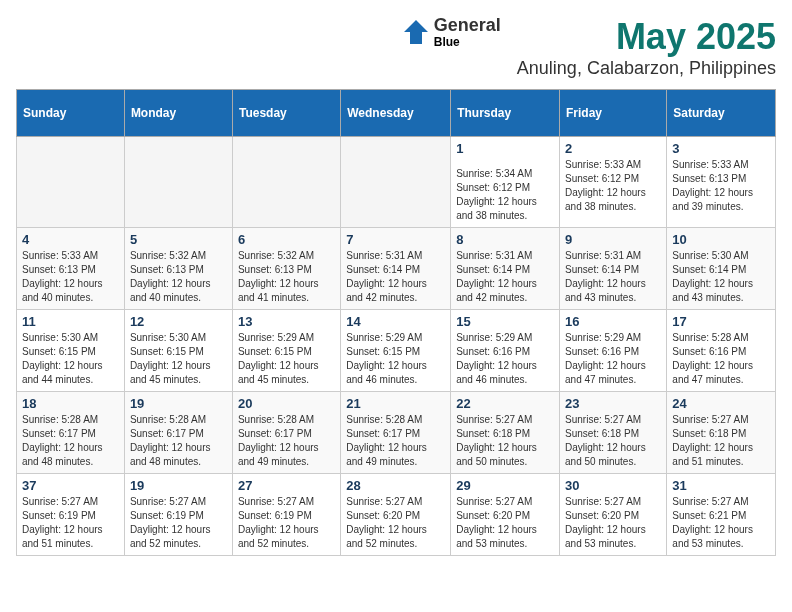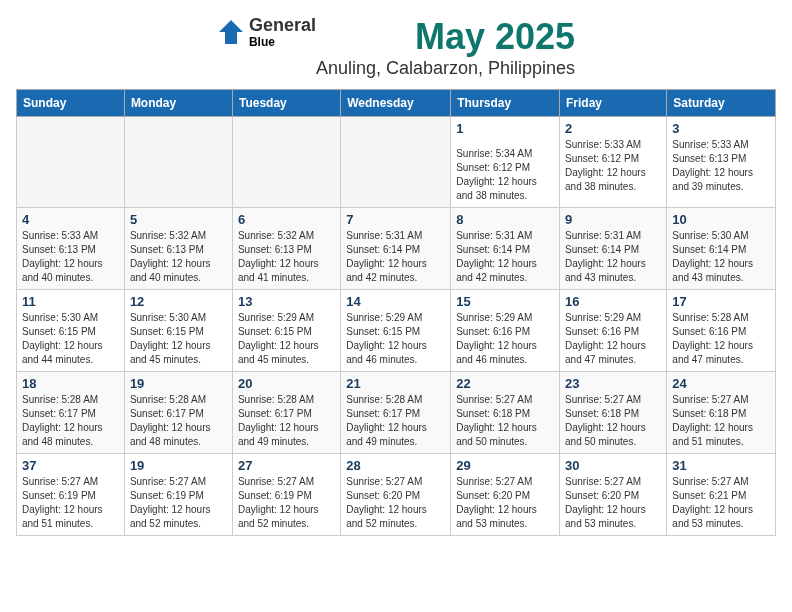--- a/index.html
+++ b/index.html
@@ -6,22 +6,23 @@
     body {
       font-family: Arial, sans-serif;
       background: #fff;
       width: 792px;
       min-height: 612px;
       padding: 16px;
     }
     .header {
       display: flex;
       align-items: flex-start;
-      justify-content: center;
+      justify-content: flex-end;
       margin-bottom: 10px;
+      gap: 16px;
     }
     .logo {
       display: flex;
       align-items: center;
     }
     .logo-text {
       display: flex;
       flex-direction: column;
       line-height: 1.1;
     }
@@ -54,21 +55,21 @@
     }
     table {
       width: 100%;
       border-collapse: collapse;
       font-size: 11px;
     }
     thead tr th {
       background-color: #1a6ab1;
       color: #fff;
       text-align: left;
-      padding: 6px 6px;
+      padding: 16px 6px;
       font-size: 12px;
       font-weight: bold;
       border: 1px solid #aaa;
     }
     tbody tr td {
       vertical-align: top;
       padding: 4px 5px;
       border: 1px solid #ccc;
       height: 80px;
       width: 113px;

